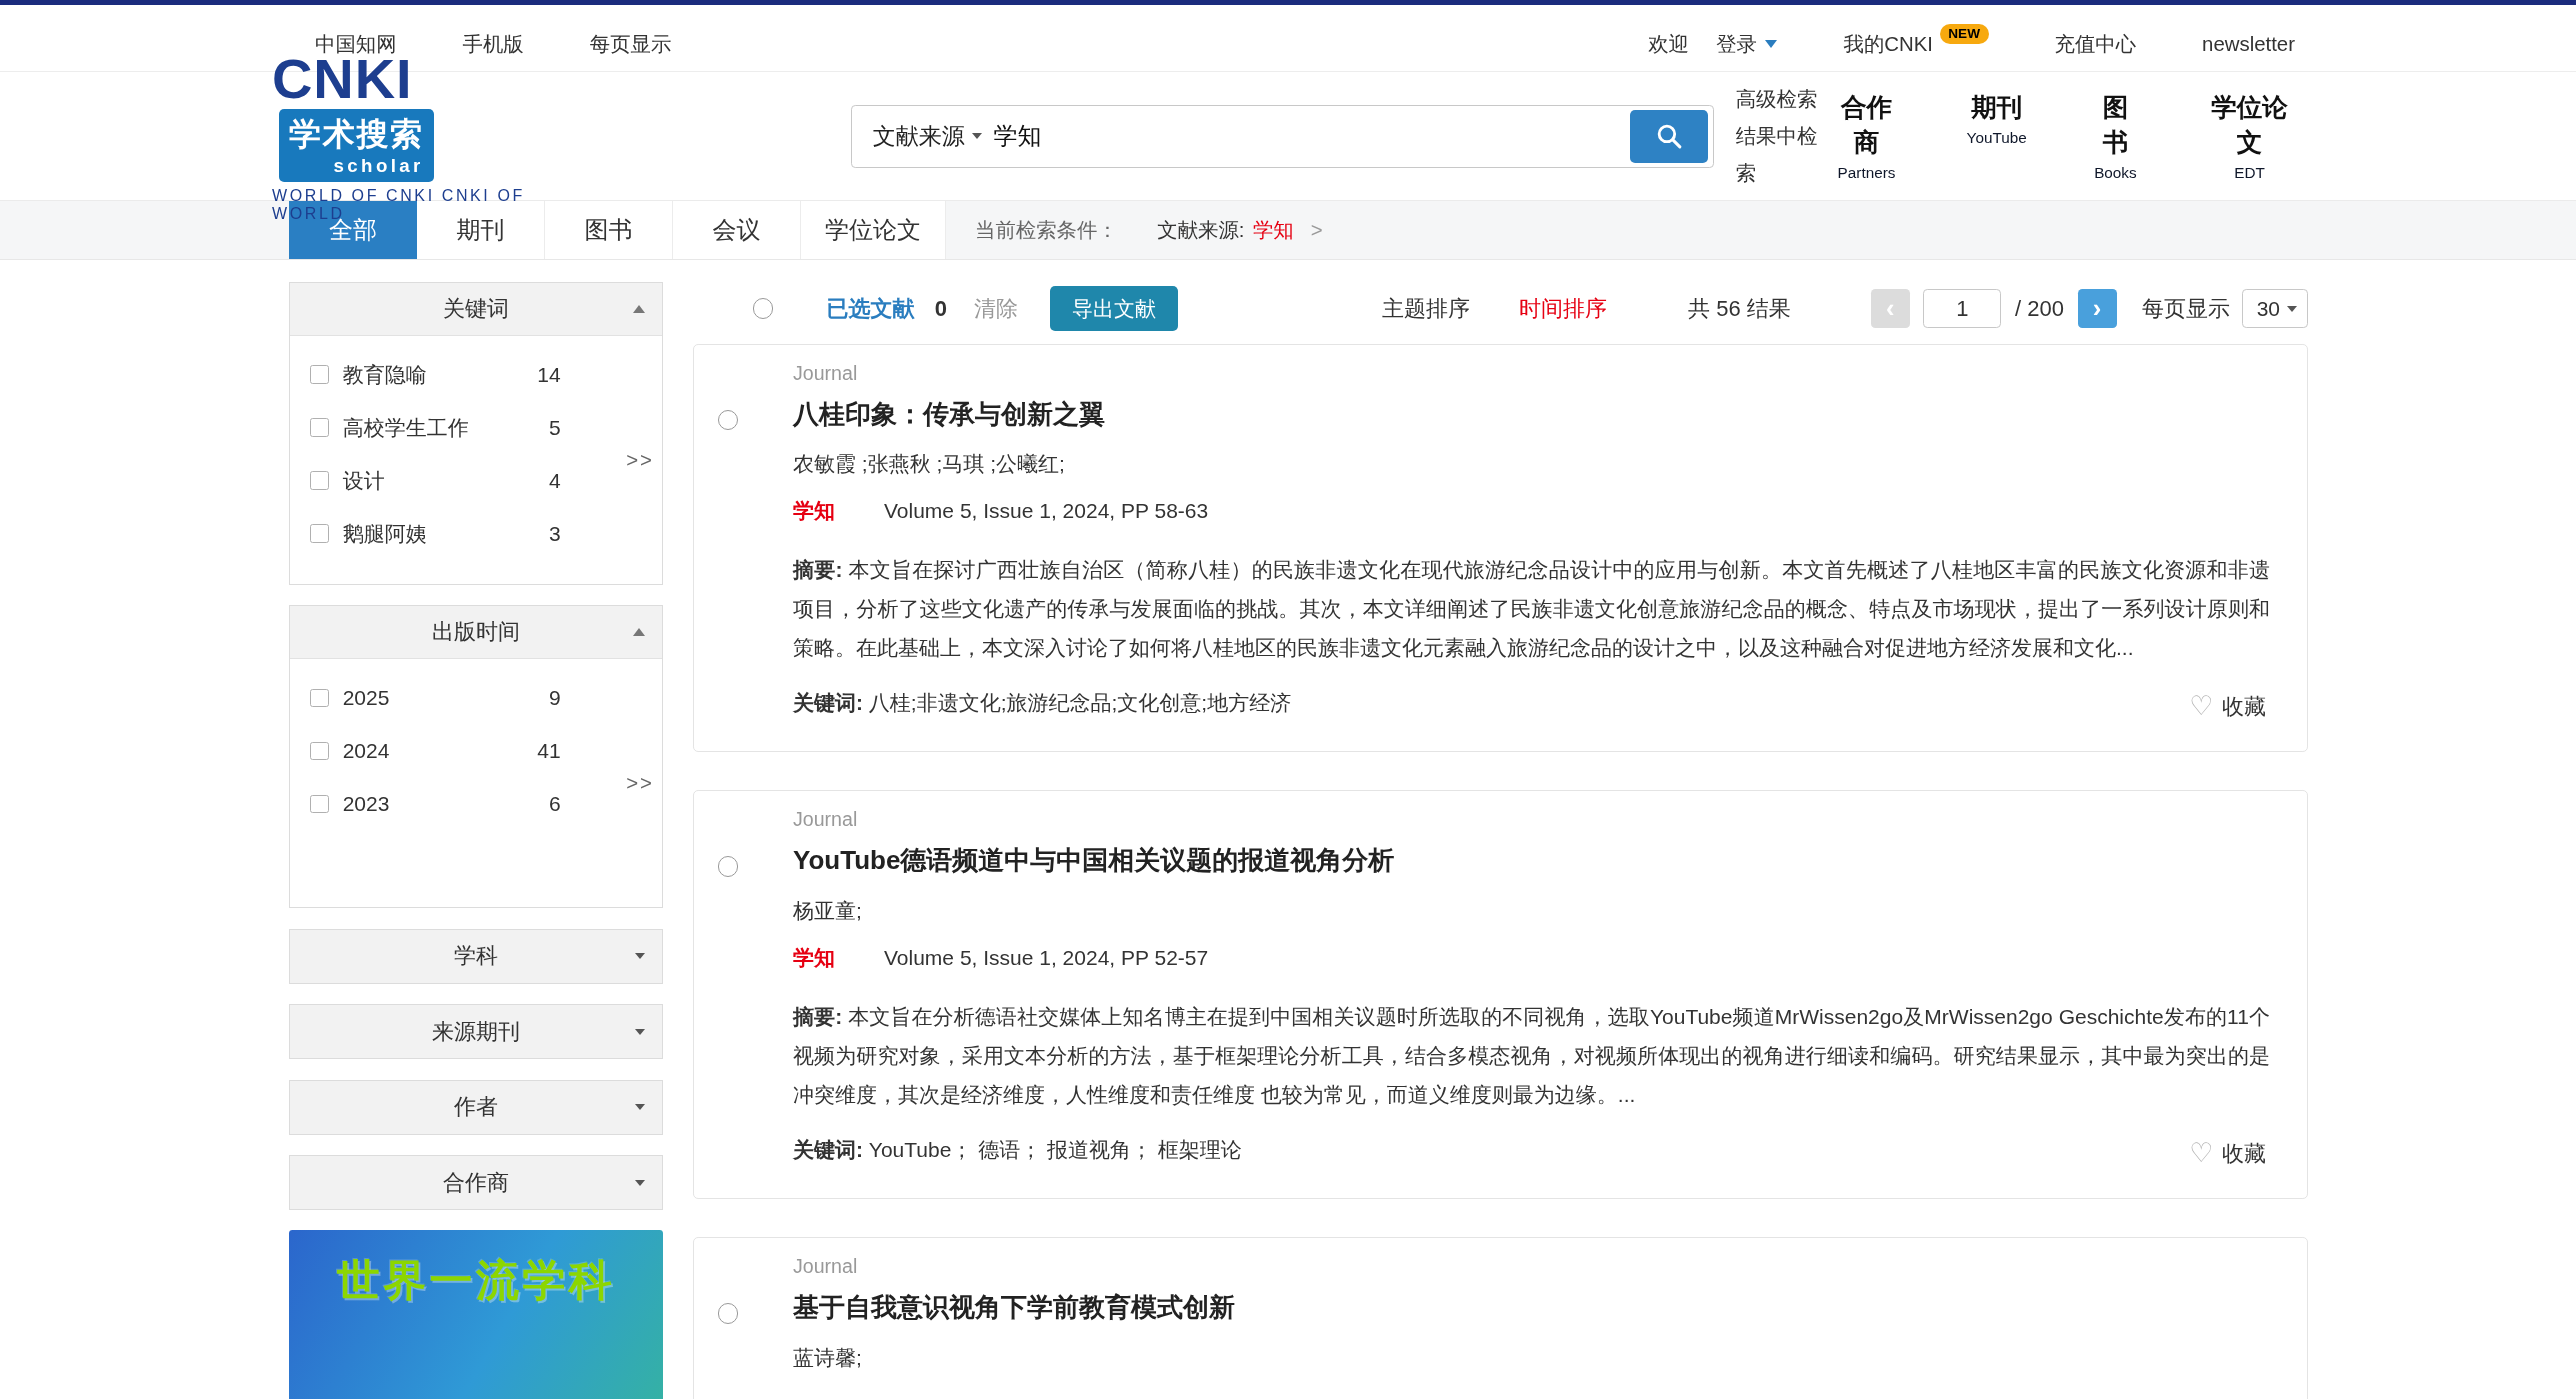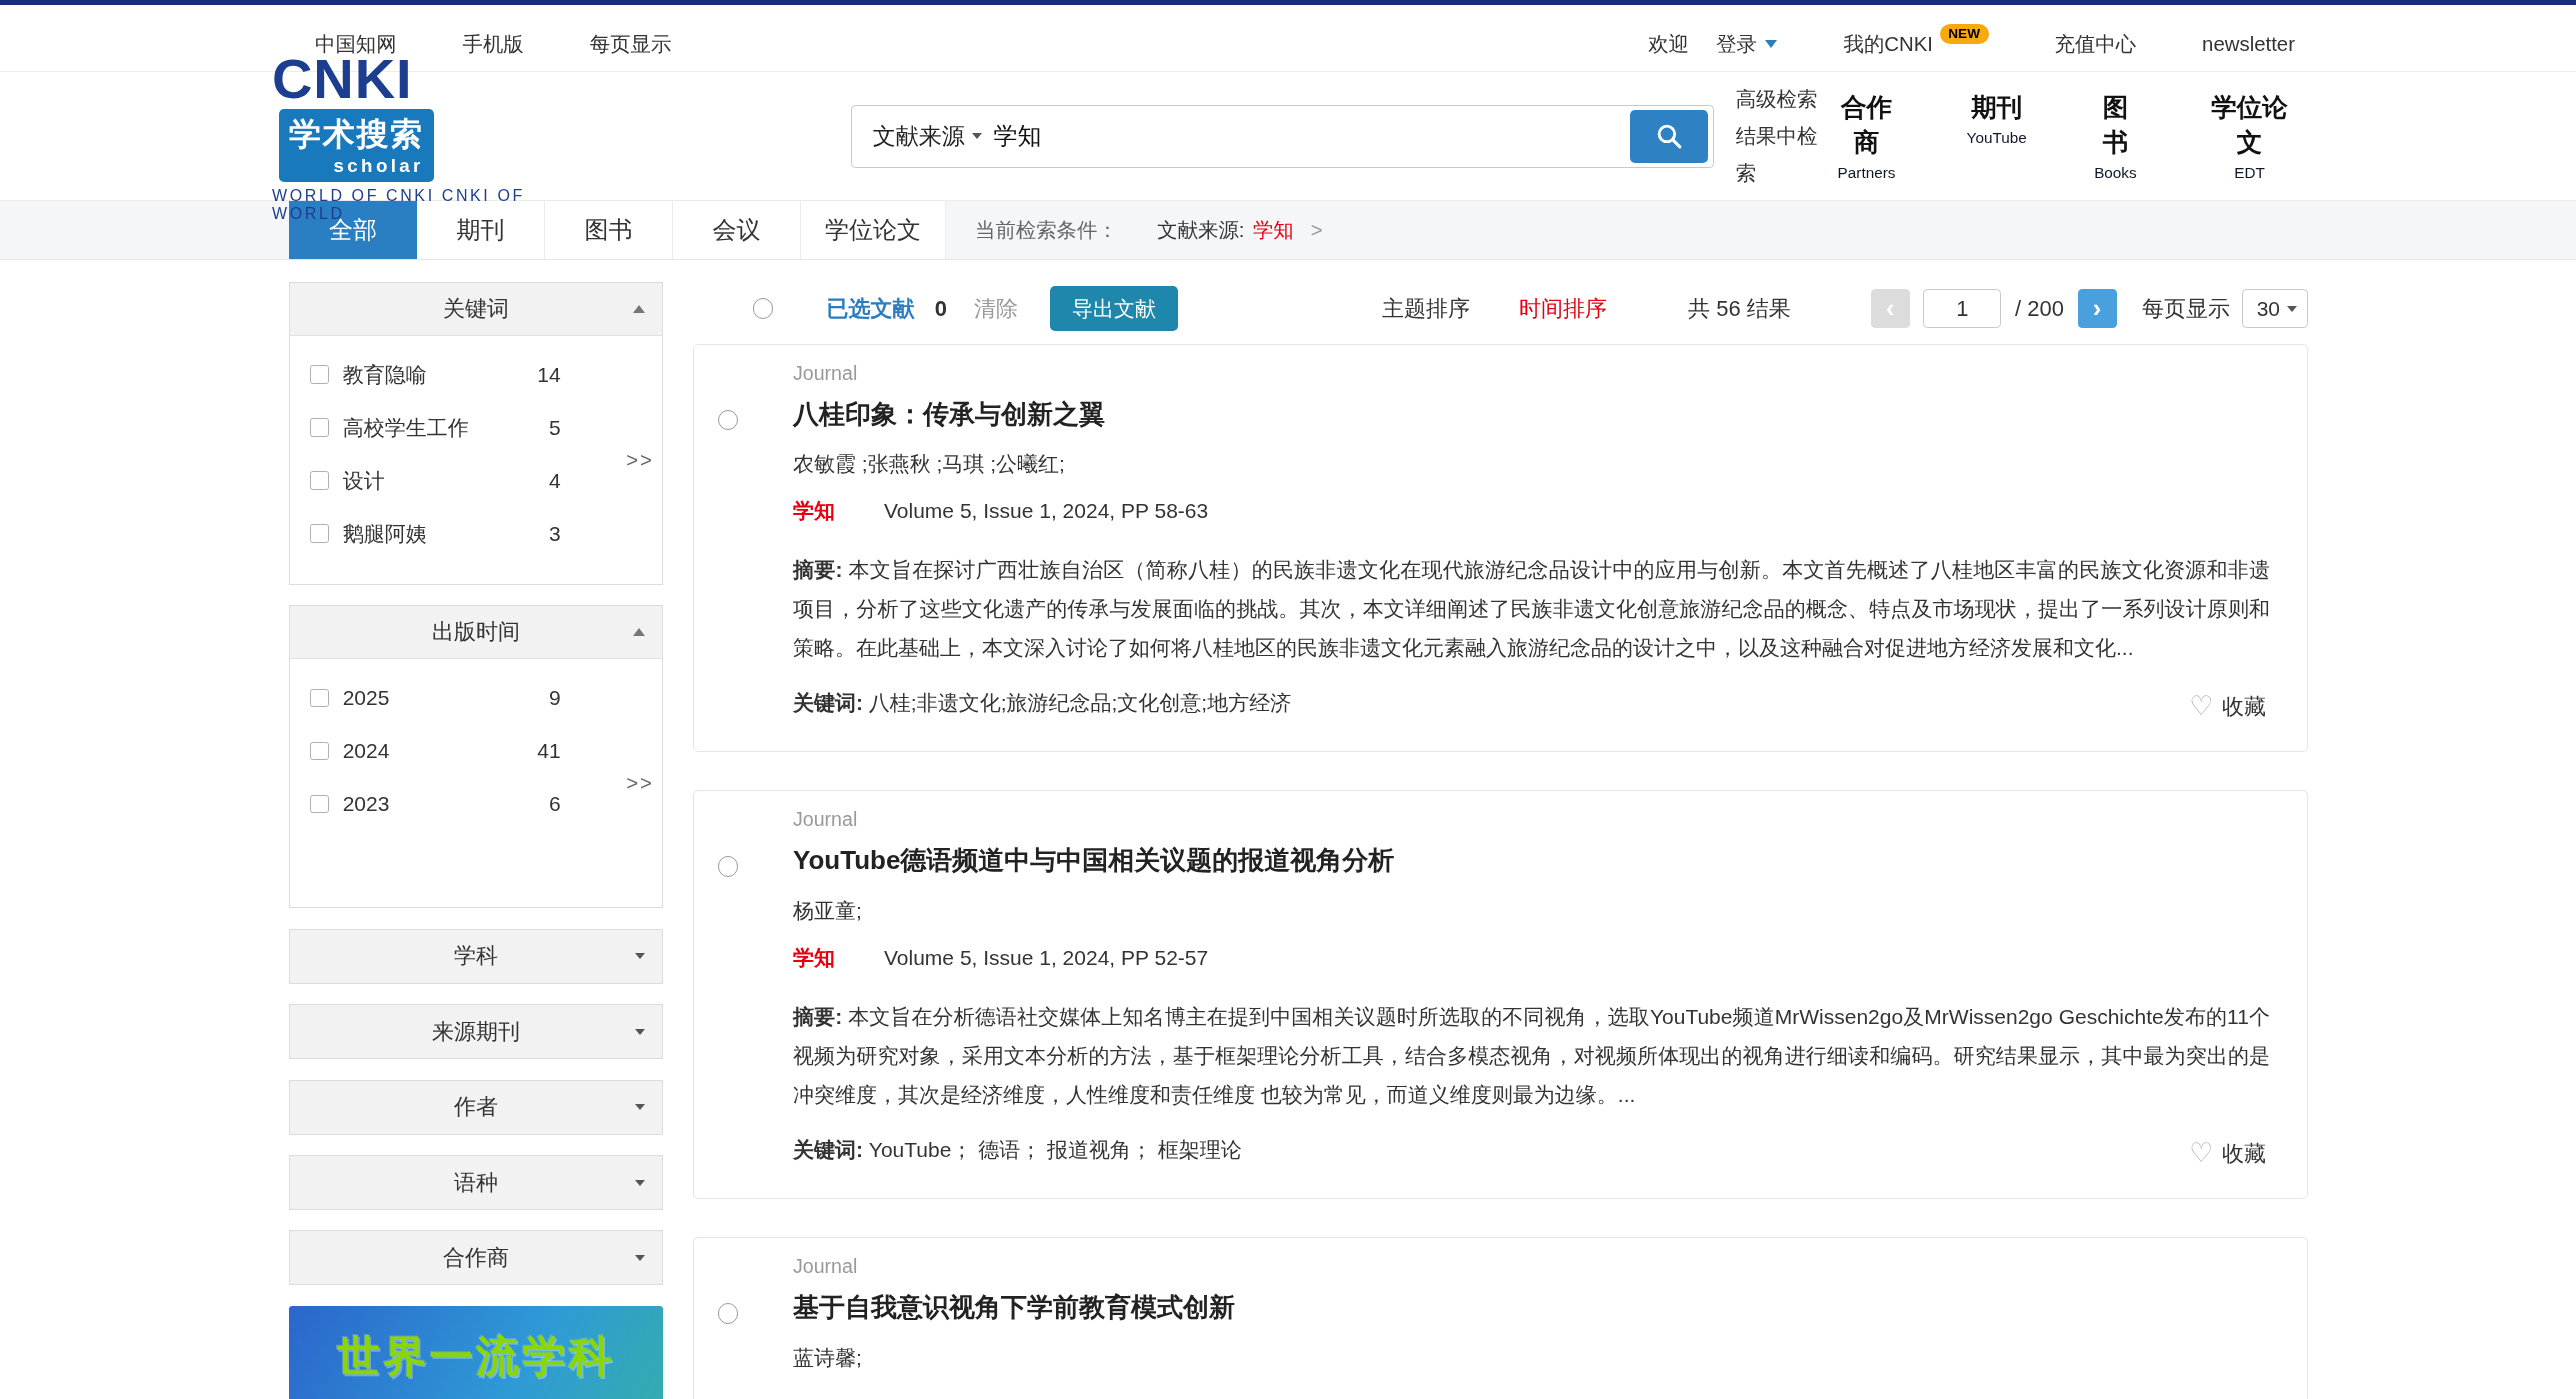--- a/index.html
+++ b/index.html
@@ -296,26 +296,20 @@
     </header>
         </section>
         <section class="panel collapsed">
     <header class="panel-header">
       <span class="panel-title">作者</span>
       <span class="panel-arrow tri-down small"></span>
     </header>
         </section>
         <section class="panel collapsed">
     <header class="panel-header">
-      <span class="panel-title">语种</span>
-      <span class="panel-arrow tri-down small"></span>
-    </header>
-        </section>
-        <section class="panel collapsed">
-    <header class="panel-header">
       <span class="panel-title">合作商</span>
       <span class="panel-arrow tri-down small"></span>
     </header>
         </section>
         <div class="banner">
   <div class="banner-line1">世界一流学科</div>
 
 </div>
       </aside>
 

